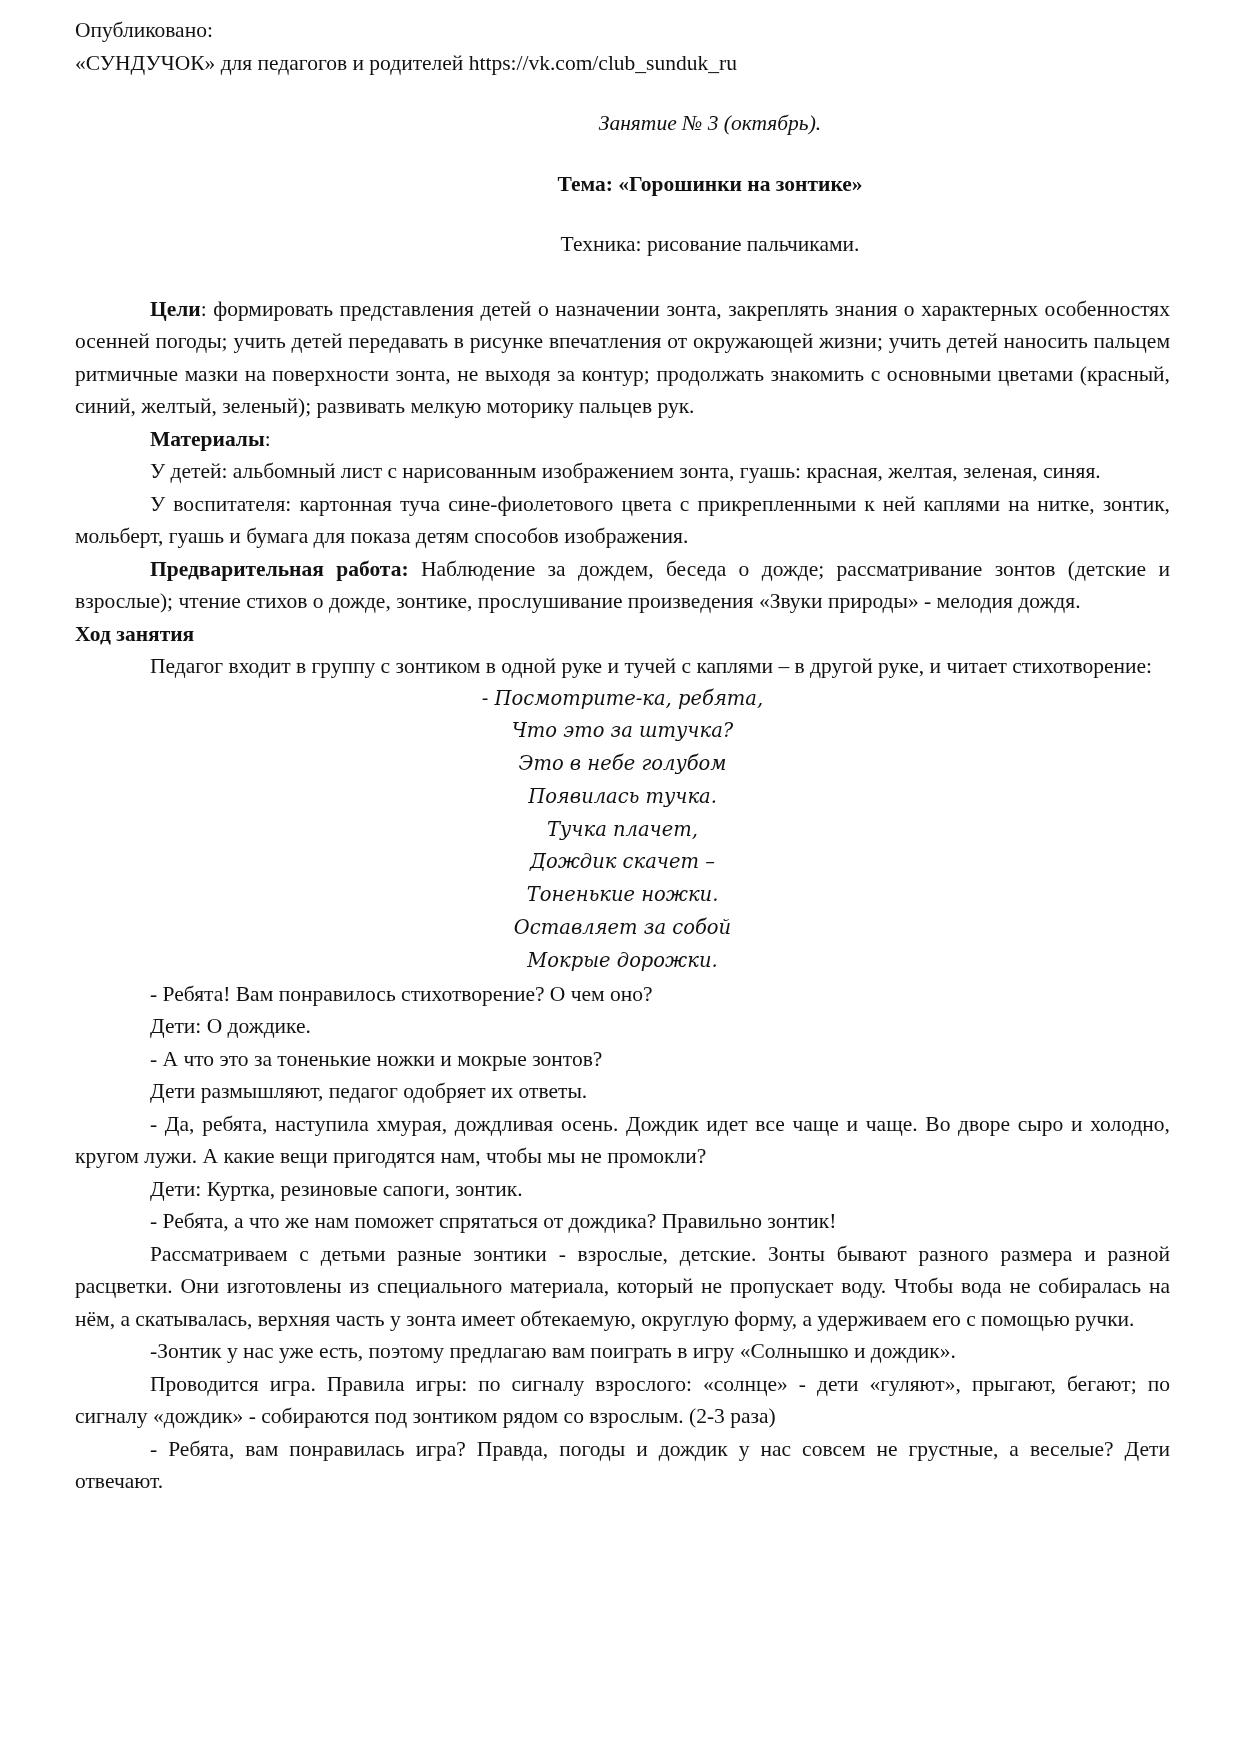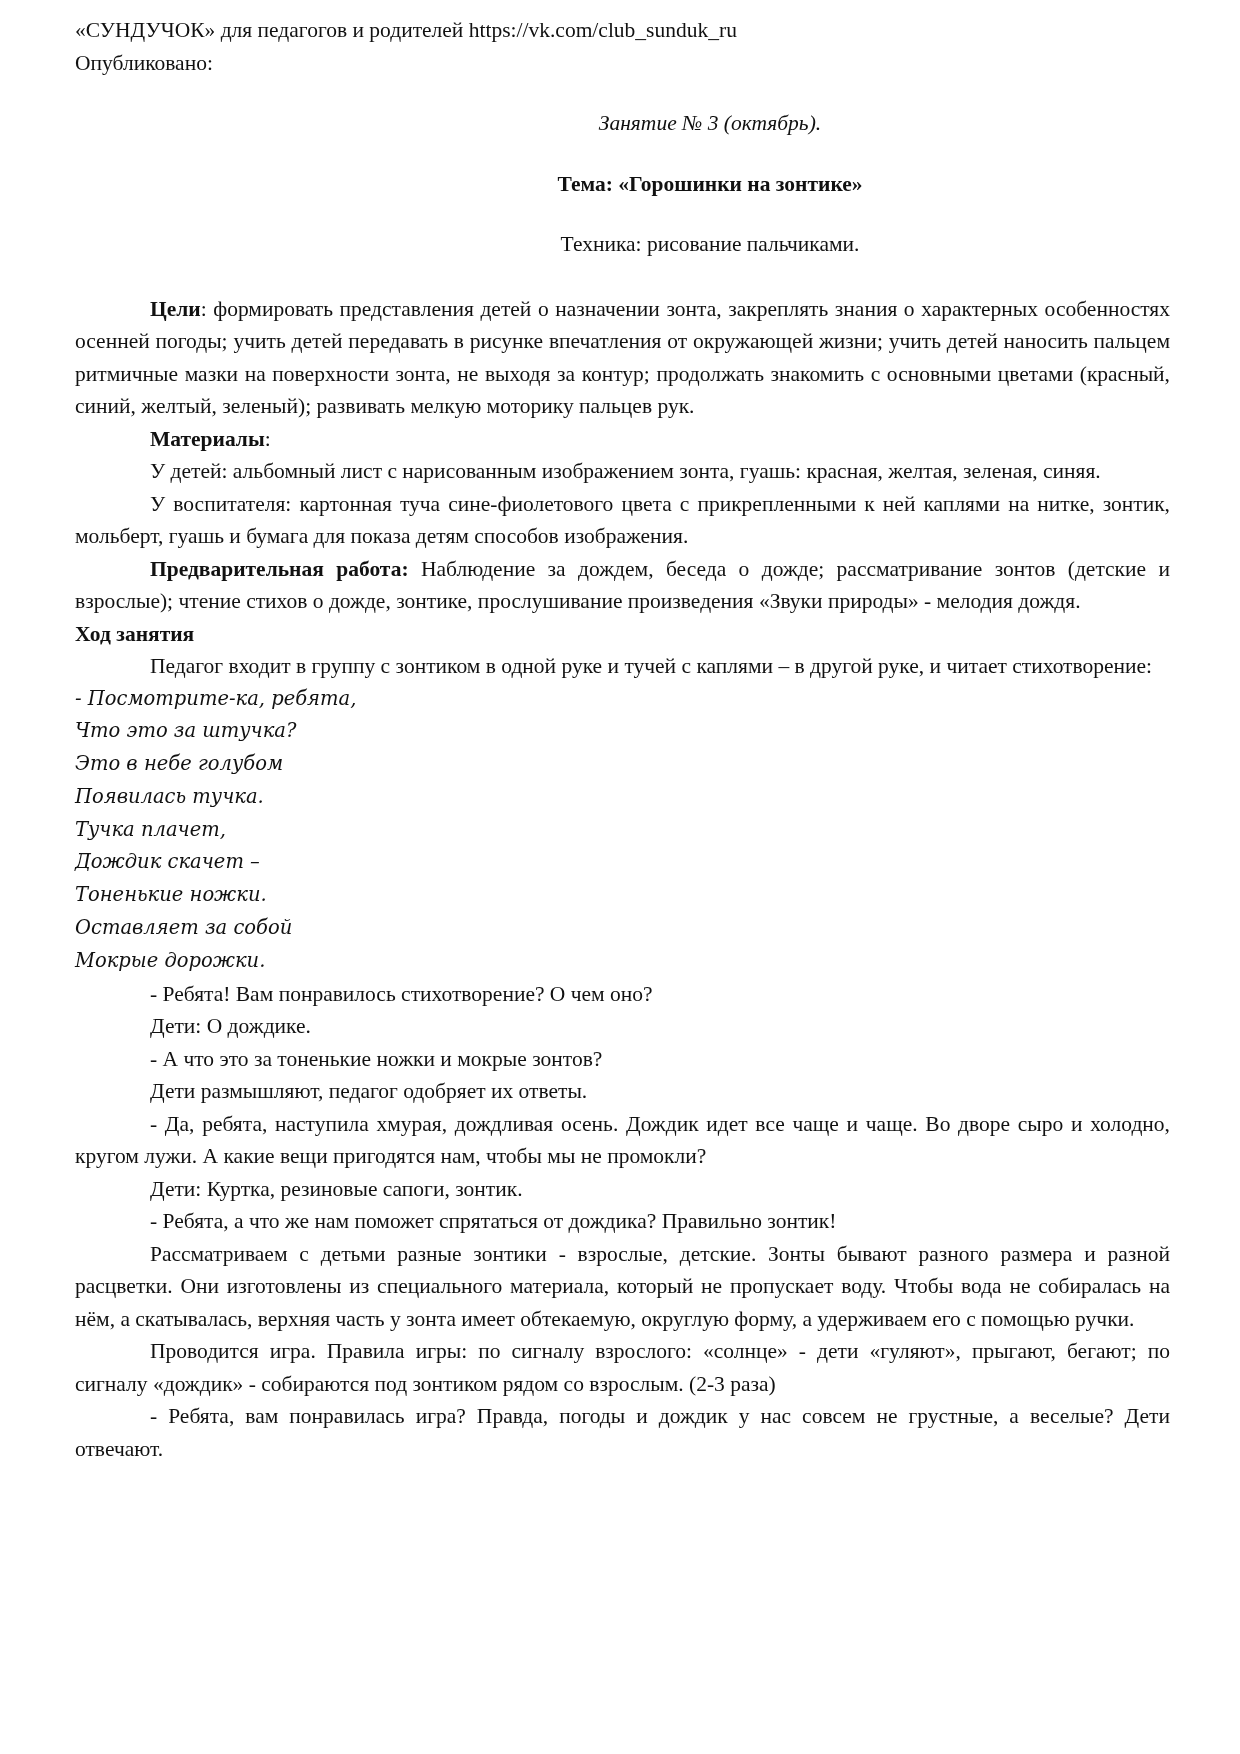--- a/index.html
+++ b/index.html
@@ -11,30 +11,30 @@
   }
   .header-line { display: block; white-space: nowrap; }
   .center { text-align: center; display: block; margin-top: 28px; }
   .subtitle { font-style: italic; padding-left: 175px; }
   .theme { font-weight: bold; padding-left: 175px; }
   .technique { padding-left: 175px; }
   .spacer { height: 32px; }
   p { margin: 0; text-align: justify; text-indent: 75px; }
   .b { font-weight: bold; }
   .section-heading { font-weight: bold; display: block; }
-  .poem { text-align: left; font-style: italic; font-family: "DejaVu Serif", serif; font-size: 19.5px; }
+  .poem { text-align: center; font-style: italic; font-family: "DejaVu Serif", serif; font-size: 19.5px; }
   .poem div { line-height: 32.8px; }
   .indent-line { padding-left: 75px; display: block; }
 </style>
 </head>
 <body>
 
 <div class="page">
+  <span class="header-line">Опубликовано:</span>
   <span class="header-line">«СУНДУЧОК» для педагогов и родителей https://vk.com/club_sunduk_ru</span>
-  <span class="header-line">Опубликовано:</span>
   <span class="center subtitle">Занятие № 3 (октябрь).</span>
   <span class="center theme">Тема: «Горошинки на зонтике»</span>
   <span class="center technique">Техника: рисование пальчиками.</span>
   <div class="spacer"></div>
 
   <p><span class="b">Цели</span><span>: формировать представления детей о назначении зонта, закреплять знания о характерных особенностях осенней погоды; учить детей передавать в рисунке впечатления от окружающей жизни; учить детей наносить пальцем ритмичные мазки на поверхности зонта, не выходя за контур; продолжать знакомить с основными цветами (красный, синий, желтый, зеленый); развивать мелкую моторику пальцев рук.</span></p>
 
   <p><span class="b">Материалы</span><span>:</span></p>
   <p>У детей: альбомный лист с нарисованным изображением зонта, гуашь: красная, желтая, зеленая, синяя.</p>
   <p>У воспитателя: картонная туча сине-фиолетового цвета с прикрепленными к ней каплями на нитке, зонтик, мольберт, гуашь и бумага для показа детям способов изображения.</p>
@@ -57,15 +57,16 @@
   </div>
 
   <span class="indent-line">- Ребята! Вам понравилось стихотворение? О чем оно?</span>
   <span class="indent-line">Дети: О дождике.</span>
   <span class="indent-line">- А что это за тоненькие ножки и мокрые зонтов?</span>
   <span class="indent-line">Дети размышляют, педагог одобряет их ответы.</span>
   <p>- Да, ребята, наступила хмурая, дождливая осень. Дождик идет все чаще и чаще. Во дворе сыро и холодно, кругом лужи. А какие вещи пригодятся нам, чтобы мы не промокли?</p>
   <span class="indent-line">Дети: Куртка, резиновые сапоги, зонтик.</span>
   <span class="indent-line">- Ребята, а что же нам поможет спрятаться от дождика? Правильно зонтик!</span>
   <p>Рассматриваем с детьми разные зонтики - взрослые, детские. Зонты бывают разного размера и разной расцветки. Они изготовлены из специального материала, который не пропускает воду. Чтобы вода не собиралась на нём, а скатывалась, верхняя часть у зонта имеет обтекаемую, округлую форму, а удерживаем его с помощью ручки.</p>
+  <p>-Зонтик у нас уже есть, поэтому предлагаю вам поиграть в игру «Солнышко и дождик».</p>
   <p>Проводится игра. Правила игры: по сигналу взрослого: «солнце» - дети «гуляют», прыгают, бегают; по сигналу «дождик» - собираются под зонтиком рядом со взрослым. (2-3 раза)</p>
   <p>- Ребята, вам понравилась игра? Правда, погоды и дождик у нас совсем не грустные, а веселые? Дети отвечают.</p>
 </div>
 
 </body></html>

